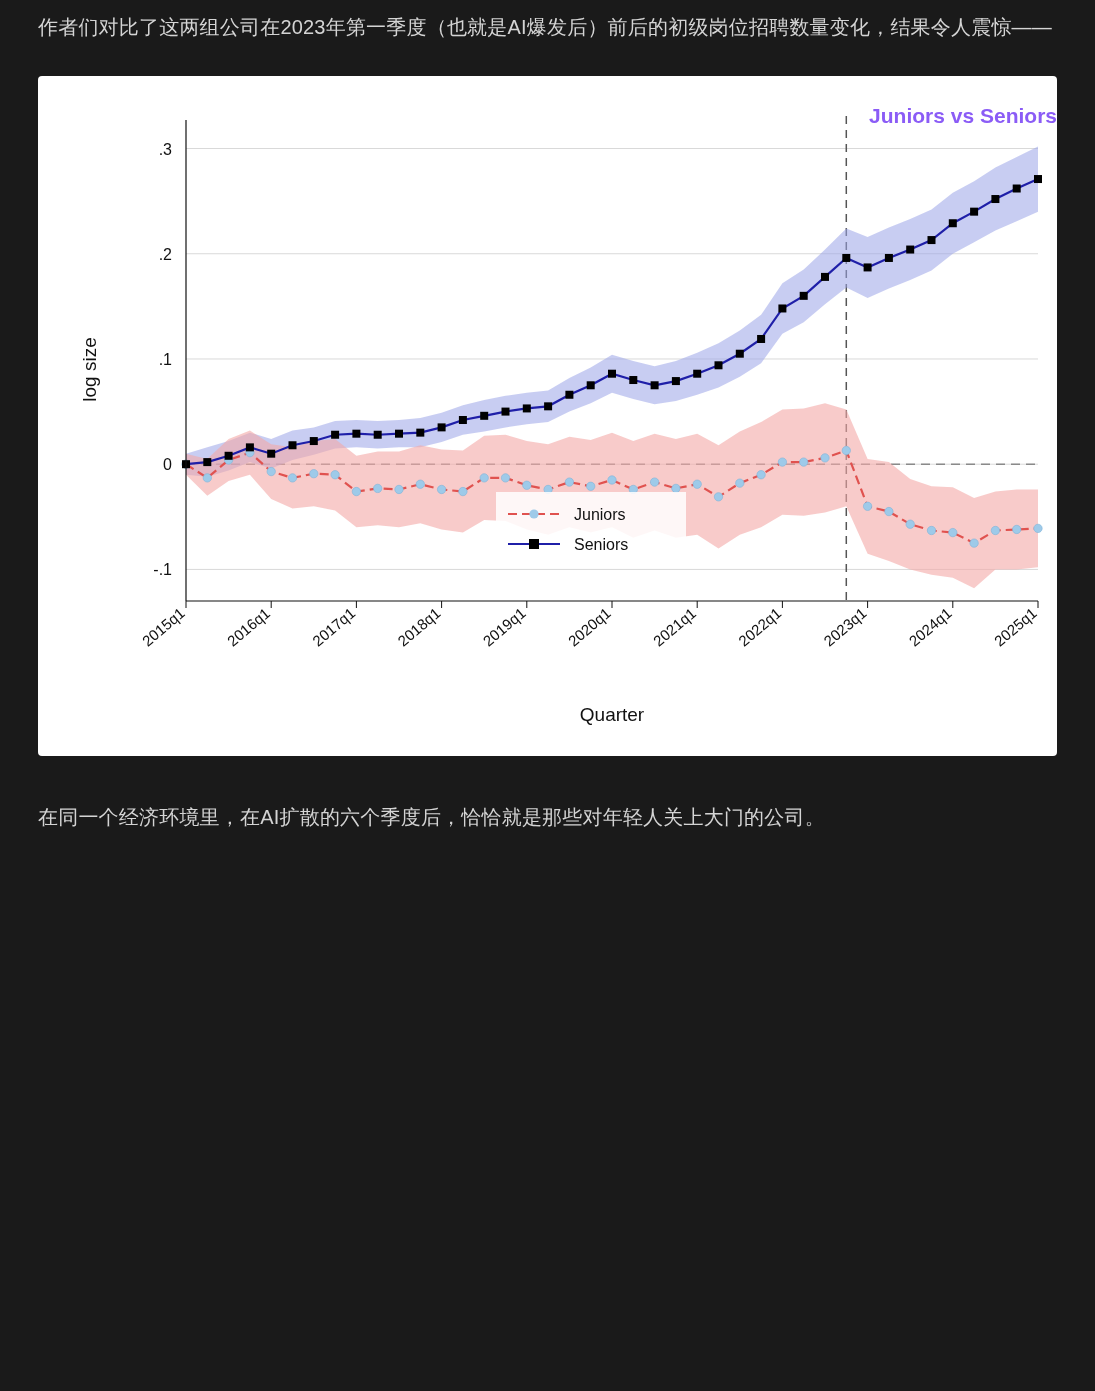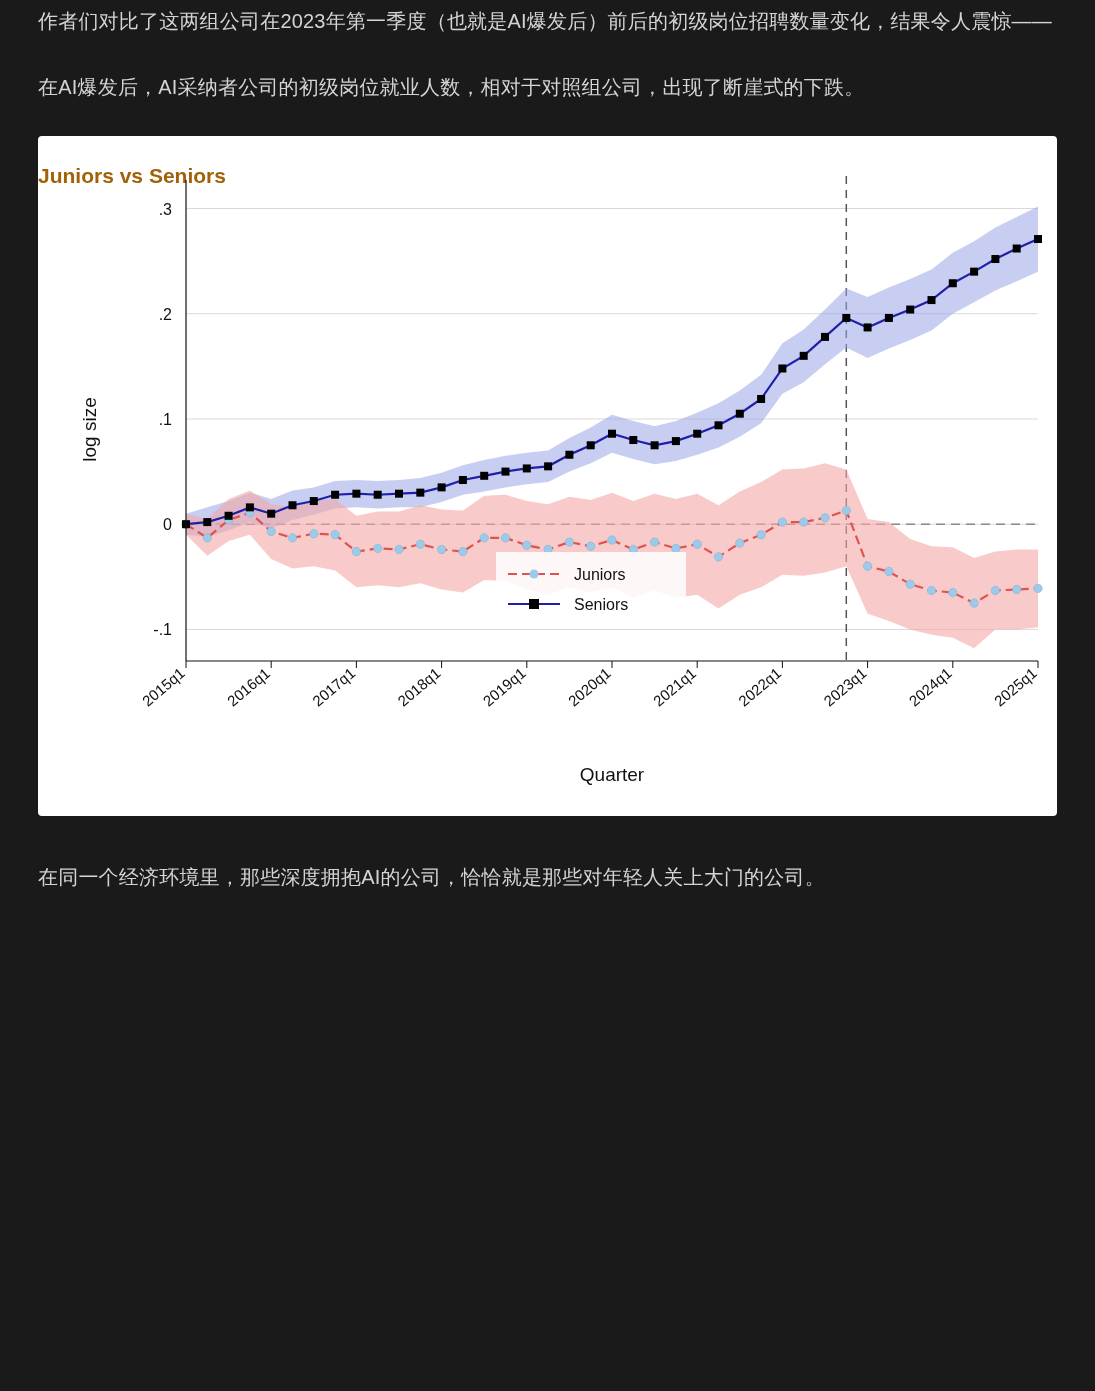--- a/index.html
+++ b/index.html
@@ -19,40 +19,40 @@
     padding: 0 38px;
   }
   .para {
     font-size: 20px;
     line-height: 38px;
     color: #d4d4d4;
     margin: 0;
     padding: 16px 0 12px 0;
     letter-spacing: 0.2px;
   }
-  .para.first { padding-top: 2px; }
+  .para.first { padding-top: 8px; }
 
   .figure {
     background: #ffffff;
     border-radius: 4px;
     margin: 18px 0 26px 0;
     width: 1019px;
     height: 680px;
     position: relative;
     overflow: hidden;
   }
   .chart-title {
     position: absolute;
     top: 28px;
     left: 0;
     width: 100%;
-    text-align: left;
+    text-align: right;
     font-size: 21px;
     font-weight: bold;
-    color: #a16207;
+    color: #8b5cf6;
     font-family: "Liberation Sans", sans-serif;
   }
   .plot-wrap {
     position: absolute;
     left: 0; top: 0; right: 0; bottom: 0;
   }
   svg.plot { display: block; }
 
   .axis-label-y {
     font-size: 19px;
@@ -77,21 +77,20 @@
     fill: #111;
     font-family: "Liberation Sans", sans-serif;
   }
 </style>
 </head>
 <body>
 
 <div class="page">
 
   <p class="para first">作者们对比了这两组公司在2023年第一季度（也就是AI爆发后）前后的初级岗位招聘数量变化，结果令人震惊——</p>
-  <p class="para">在AI爆发后，AI采纳者公司的初级岗位就业人数，相对于对照组公司，出现了断崖式的下跌。</p>
 
   <div class="figure">
     <div class="chart-title">Juniors vs Seniors</div>
     <div class="plot-wrap">
       <svg class="plot" id="chart-svg" width="1019" height="680" viewBox="0 0 1019 680">
           <line x1="148" x2="1000" y1="493.4318181818182" y2="493.4318181818182" stroke="#d9d9d9" stroke-width="1"></line>
           <text x="134" y="499.4318181818182" text-anchor="end" class="tick-text">-.1</text>
           <line x1="148" x2="1000" y1="388.20454545454544" y2="388.20454545454544" stroke="#d9d9d9" stroke-width="1"></line>
           <text x="134" y="394.20454545454544" text-anchor="end" class="tick-text">0</text>
           <line x1="148" x2="1000" y1="282.97727272727275" y2="282.97727272727275" stroke="#d9d9d9" stroke-width="1"></line>
@@ -218,15 +217,15 @@
           <line x1="470" x2="522" y1="438" y2="438" stroke="#e0524f" stroke-width="2.2" stroke-dasharray="9,5"></line>
           <circle cx="496" cy="438" r="4.6" fill="#9ecae9"></circle>
           <text x="536" y="444" class="legend-text">Juniors</text>
           <line x1="470" x2="522" y1="468" y2="468" stroke="#1f1fa8" stroke-width="2.2"></line>
           <rect x="491" y="463" width="10" height="10" fill="#000000"></rect>
           <text x="536" y="474" class="legend-text">Seniors</text>
         </svg>
     </div>
   </div>
 
-  <p class="para">在同一个经济环境里，那些深度拥抱AI的公司，恰恰就是那些对年轻人关上大门的公司。</p>
+  <p class="para">在同一个经济环境里，在AI扩散的六个季度后，恰恰就是那些对年轻人关上大门的公司。</p>
 
 </div>
 
 </body></html>

